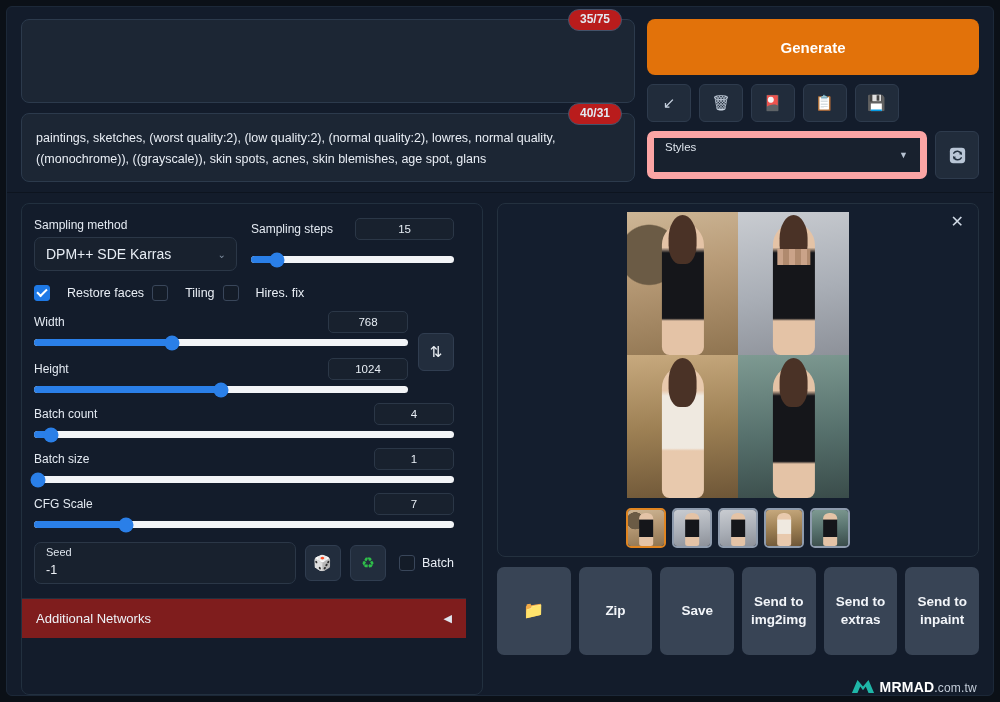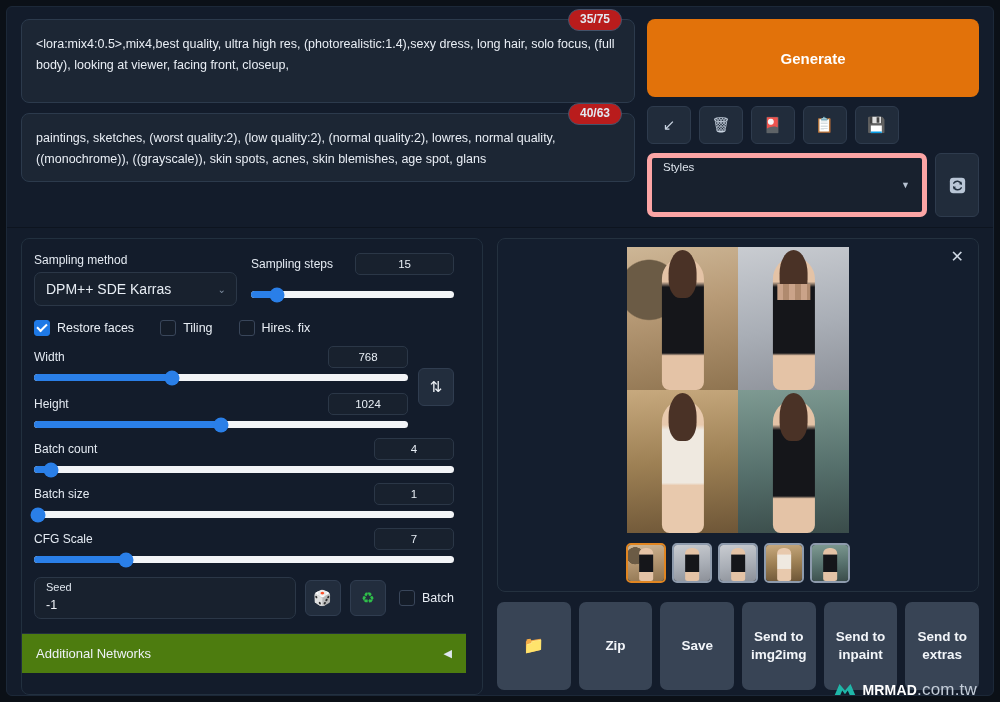--- a/index.html
+++ b/index.html
@@ -80,21 +80,21 @@
   }
 
   .gen-col {
     flex: 0 0 332px;
     display: flex;
     flex-direction: column;
     gap: 9px;
   }
 
   .generate-btn {
-    height: 78px;
+    height: 56px;
     background: #e2720a;
     border: none;
     border-radius: 8px;
     color: #ffffff;
     font-size: 15px;
     font-weight: bold;
     font-family: "Liberation Sans", sans-serif;
     cursor: pointer;
     display: flex;
     align-items: center;
@@ -122,23 +122,23 @@
 
   .styles-row {
     display: flex;
     gap: 8px;
     align-items: stretch;
   }
 
   .styles-select {
     position: relative;
     flex: 1 1 auto;
-    height: 64px;
+    height: 48px;
     background: #18212e;
-    border: 5px solid #fca5a5;
+    border: 7px solid #fca5a5;
     border-radius: 7px;
   }
   .styles-label {
     position: absolute;
     top: 3px;
     left: 11px;
     font-size: 11.5px;
     color: #dde4ec;
   }
   .styles-value {
@@ -269,22 +269,22 @@
     border-radius: 50%;
     transform: translate(-50%, -50%);
   }
 
   .checkrow {
     display: flex;
     align-items: center;
     gap: 8px;
     margin: 14px 0 10px 0;
   }
-  .checkitem { display: flex; align-items: center; gap: 7px; cursor: pointer; }
-  .checkitem + .checkitem { margin-left: 18px; }
+  .checkitem { display: flex; align-items: center; gap: 17px; cursor: pointer; }
+  .checkitem + .checkitem { }
   .cbox {
     width: 16px; height: 16px;
     border-radius: 3px;
     background: #141c28;
     border: 1px solid #39465a;
     display: flex; align-items: center; justify-content: center;
     flex: 0 0 auto;
   }
   .cbox.on { background: #1e79e6; border-color: #1e79e6; }
   .cbox.on::after {
@@ -346,21 +346,21 @@
     background: #222d3d;
     border: 1px solid #303d50;
     border-radius: 6px;
     display: flex; align-items: center; justify-content: center;
     font-size: 15px; cursor: pointer;
   }
   .extra-wrap { display: flex; align-items: center; gap: 7px; margin-left: 4px; }
 
   .addnet {
     margin: 14px -12px 0 -12px;
-    background: #4d7c0f;
+    background: #7f1d1d;
     border-top: 1px solid #22303f;
     border-radius: 0;
     height: 40px;
     display: flex;
     align-items: center;
     justify-content: space-between;
     padding: 0 14px;
     cursor: pointer;
   }
   .addnet .t { font-size: 13px; color: #eef2f7; }
@@ -456,21 +456,21 @@
   .watermark {
     position: absolute;
     right: 2px;
     bottom: 0px;
     display: flex;
     align-items: center;
     gap: 5px;
     pointer-events: none;
   }
   .wm-text { font-size: 14px; font-weight: bold; color: #ffffff; letter-spacing: .2px; }
-  .wm-text .dim { color: #c3ccd8; font-weight: normal; font-size: 17px; }
+  .wm-text .dim { color: #c3ccd8; font-weight: normal; font-size: 12px; }
 
   
   .art { position: absolute; inset: 0; }
   .a1 { background:
       radial-gradient(circle at 20% 30%, #6b5b45 0 22%, transparent 23%),
       linear-gradient(170deg, #cdb696 0%, #b89b77 40%, #8f7450 100%); }
   .a2 { background: linear-gradient(170deg, #c9ccd1 0%, #a9aeb6 55%, #8d9199 100%); }
   .a3 { background: linear-gradient(175deg, #c7a97e 0%, #9d8054 50%, #6e5637 100%); }
   .a4 { background: linear-gradient(175deg, #7e9a92 0%, #56706c 55%, #3a4c4a 100%); }
   .fig {
@@ -503,25 +503,24 @@
 
 <div class="app">
 <div class="app-inner">
 
   <div class="prompt-section">
 
     <div class="prompt-col">
 
       <div class="prompt-box pos">
         <div class="token-counter">35/75</div>
-        <div class="prompt-text">&lt;lora:mix4:0.5&gt;,mix4,best quality, ultra high res, (photorealistic:1.4),sexy dress, long hair, solo focus, (full body), looking at viewer, facing front, closeup,</div>
       </div>
 
       <div class="prompt-box neg">
-        <div class="token-counter">40/63</div>
+        <div class="token-counter">40/31</div>
         <div class="prompt-text">paintings, sketches, (worst quality:2), (low quality:2), (normal quality:2), lowres, normal quality, ((monochrome)), ((grayscale)), skin spots, acnes, skin blemishes, age spot, glans</div>
       </div>
 
     </div>
 
     <div class="gen-col">
 
       <button class="generate-btn">Generate</button>
 
       <div class="icon-row">
@@ -744,22 +743,22 @@
       </div>
 
       <div class="actions">
 
         <button class="act-btn folder">
           <span>📁</span>
         </button>
         <button class="act-btn">Zip</button>
         <button class="act-btn">Save</button>
         <button class="act-btn">Send to img2img</button>
+        <button class="act-btn">Send to extras</button>
         <button class="act-btn">Send to inpaint</button>
-        <button class="act-btn">Send to extras</button>
 
         <div class="watermark">
           <svg width="24" height="17" viewBox="0 0 26 18">
             <path d="M1 16 L7 2 L13 9 L19 2 L25 16 L19 16 L16 9 L13 13 L10 9 L7 16 Z" fill="#1fb6a8"></path>
           </svg>
           <span class="wm-text"><span>MRMAD</span><span class="dim">.com.tw</span></span>
         </div>
 
       </div>
 

